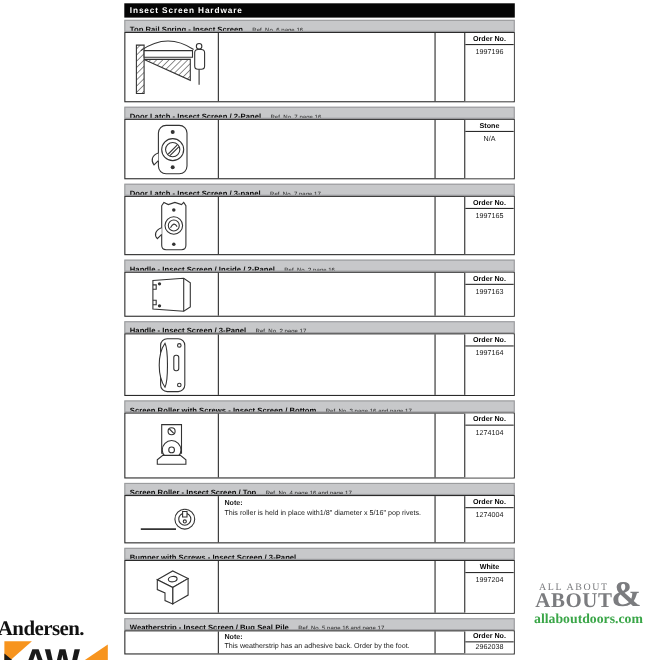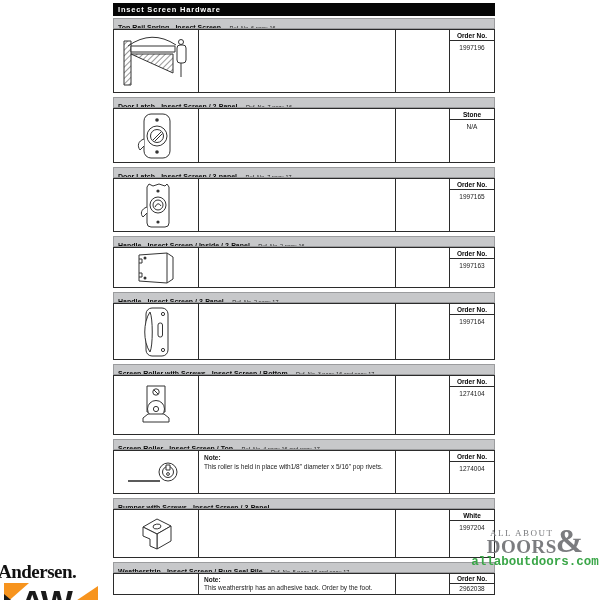--- a/index.html
+++ b/index.html
@@ -3,21 +3,21 @@
 <meta charset="utf-8">
 <style>
   html,body{margin:0;padding:0;}
   body{
     width:600px;height:600px;position:relative;overflow:hidden;
     background:#ffffff;
     font-family:"Liberation Sans", sans-serif;
     -webkit-font-smoothing:antialiased;
   }
   
-  .catalog{position:absolute;left:113px;top:3px;width:382px;}
+  .catalog{position:absolute;left:113px;top:3px;width:355px;}
   .page-band{
     background:#050505;color:#fff;height:13px;line-height:13px;
     font-size:7.5px;font-weight:bold;letter-spacing:.8px;
     padding-left:5px;margin-bottom:2px;box-sizing:border-box;
   }
   .sec-head{
     background:#c7c8ca;height:11px;line-height:11px;
     padding-left:4px;box-sizing:border-box;
     border:1px solid #9b9c9e;border-width:1px 1px 1px 1px;
     white-space:nowrap;overflow:hidden;
@@ -64,21 +64,21 @@
   .aadw{
     position:absolute;left:471px;top:528px;width:128px;
     font-family:"Liberation Serif", serif;color:#7b7c7f;text-align:center;
   }
   .aadw-row1{display:flex;align-items:flex-start;justify-content:center;}
   .aadw-left{display:flex;flex-direction:column;}
   .aadw-allabout{font-size:9px;letter-spacing:1.5px;line-height:10px;white-space:nowrap;}
   .aadw-doors{font-size:19px;font-weight:bold;letter-spacing:.5px;line-height:17px;white-space:nowrap;}
   .aadw-amp{font-size:33px;line-height:26px;font-weight:bold;margin-left:-1px;}
   .aadw-windows{font-size:19px;font-weight:bold;letter-spacing:.5px;line-height:16px;white-space:nowrap;}
-  .aadw-url{font-size:12.5px;font-weight:bold;line-height:13px;margin-top:1px;white-space:nowrap;font-family:Liberation Mono, monospace;}
+  .aadw-url{font-size:12.5px;font-weight:bold;line-height:13px;margin-top:1px;white-space:nowrap;}
 </style>
 </head>
 <body>
 
 <div class="catalog">
 
   <div class="page-band">Insect Screen Hardware</div>
 
   <div>
     <div class="sec-head">
@@ -310,18 +310,18 @@
     <polygon points="1,12 40,45 1,45" fill="#1a1a1a"></polygon>
     <text x="17" y="32" font-family="Liberation Sans, sans-serif" font-size="34" font-weight="bold" fill="#1a1a1a" stroke="#ffffff" stroke-width="1.6" paint-order="stroke" letter-spacing="-2">AW</text>
     <text x="74" y="43" font-family="Liberation Sans, sans-serif" font-size="6.5" font-weight="bold" fill="#F7941E">TM</text>
   </svg>
 </div>
 
 <div class="aadw">
   <div class="aadw-row1">
     <div class="aadw-left">
       <div class="aadw-allabout">ALL ABOUT</div>
-      <div class="aadw-doors">DOORS</div>
+      <div class="aadw-doors">ABOUT</div>
     </div>
     <div class="aadw-amp">&amp;</div>
   </div>
   <div class="aadw-url" style="color: rgb(58, 166, 72);">allaboutdoors.com</div>
 </div>
 
 </body></html>

